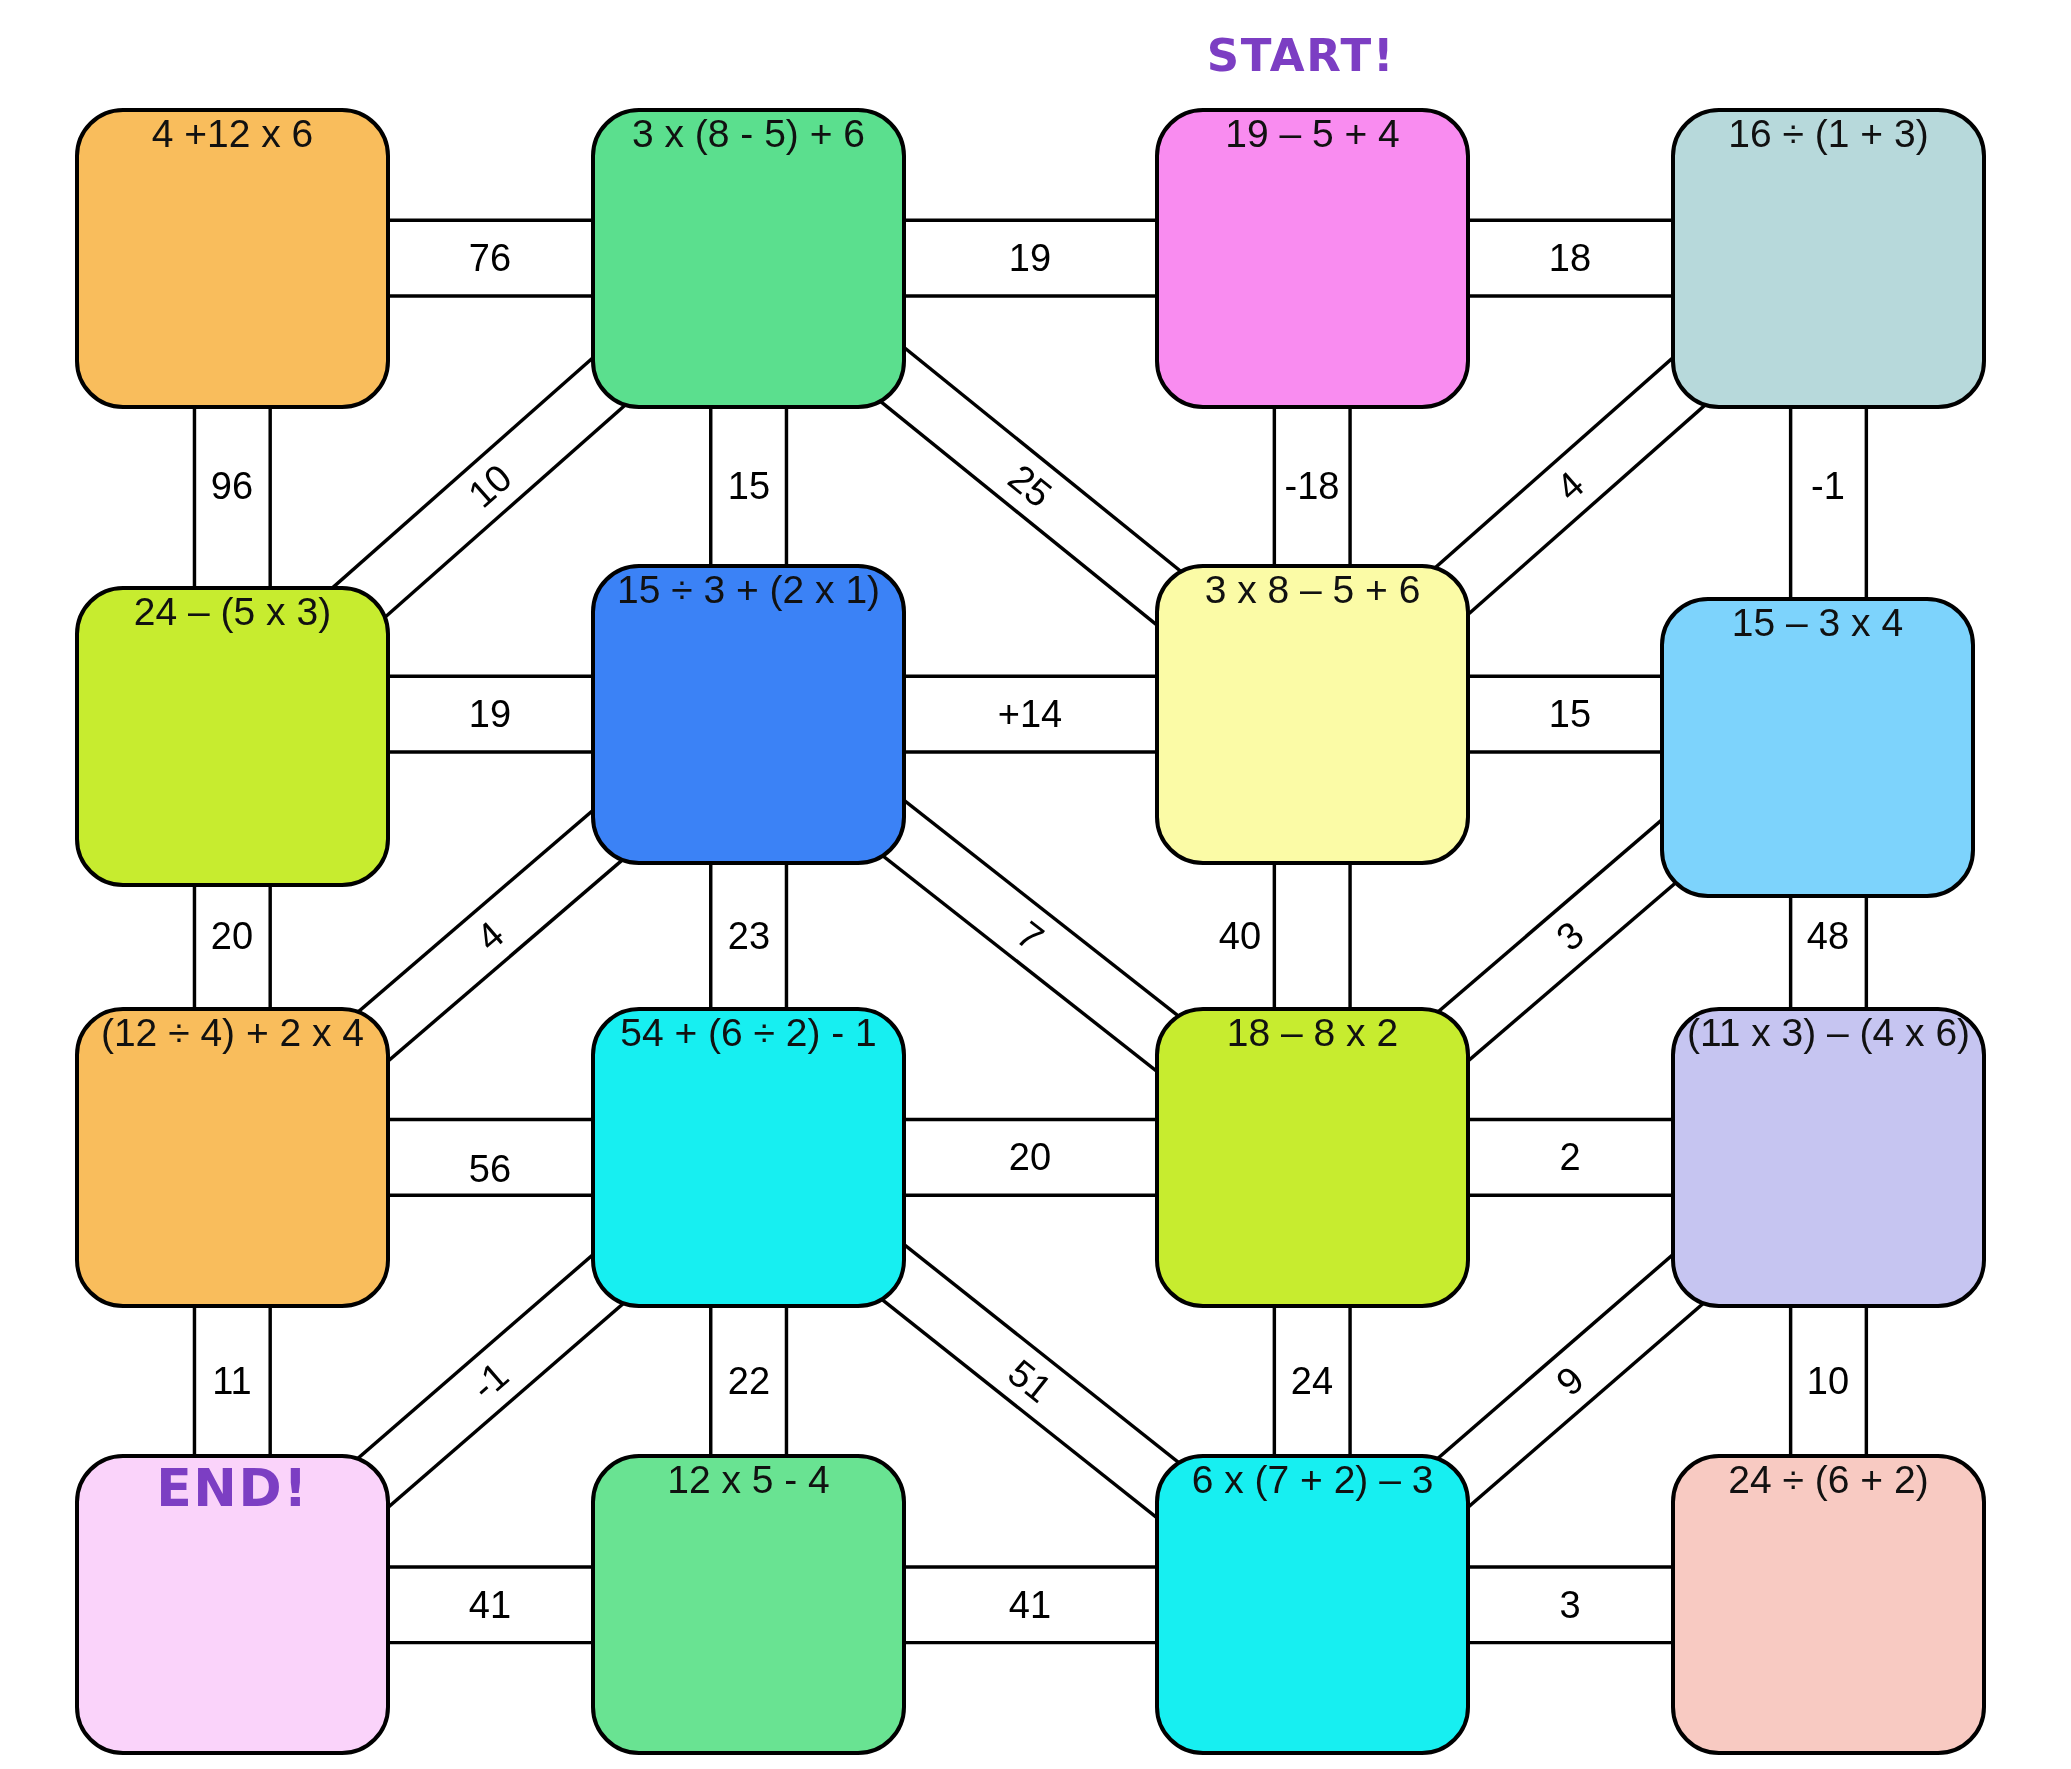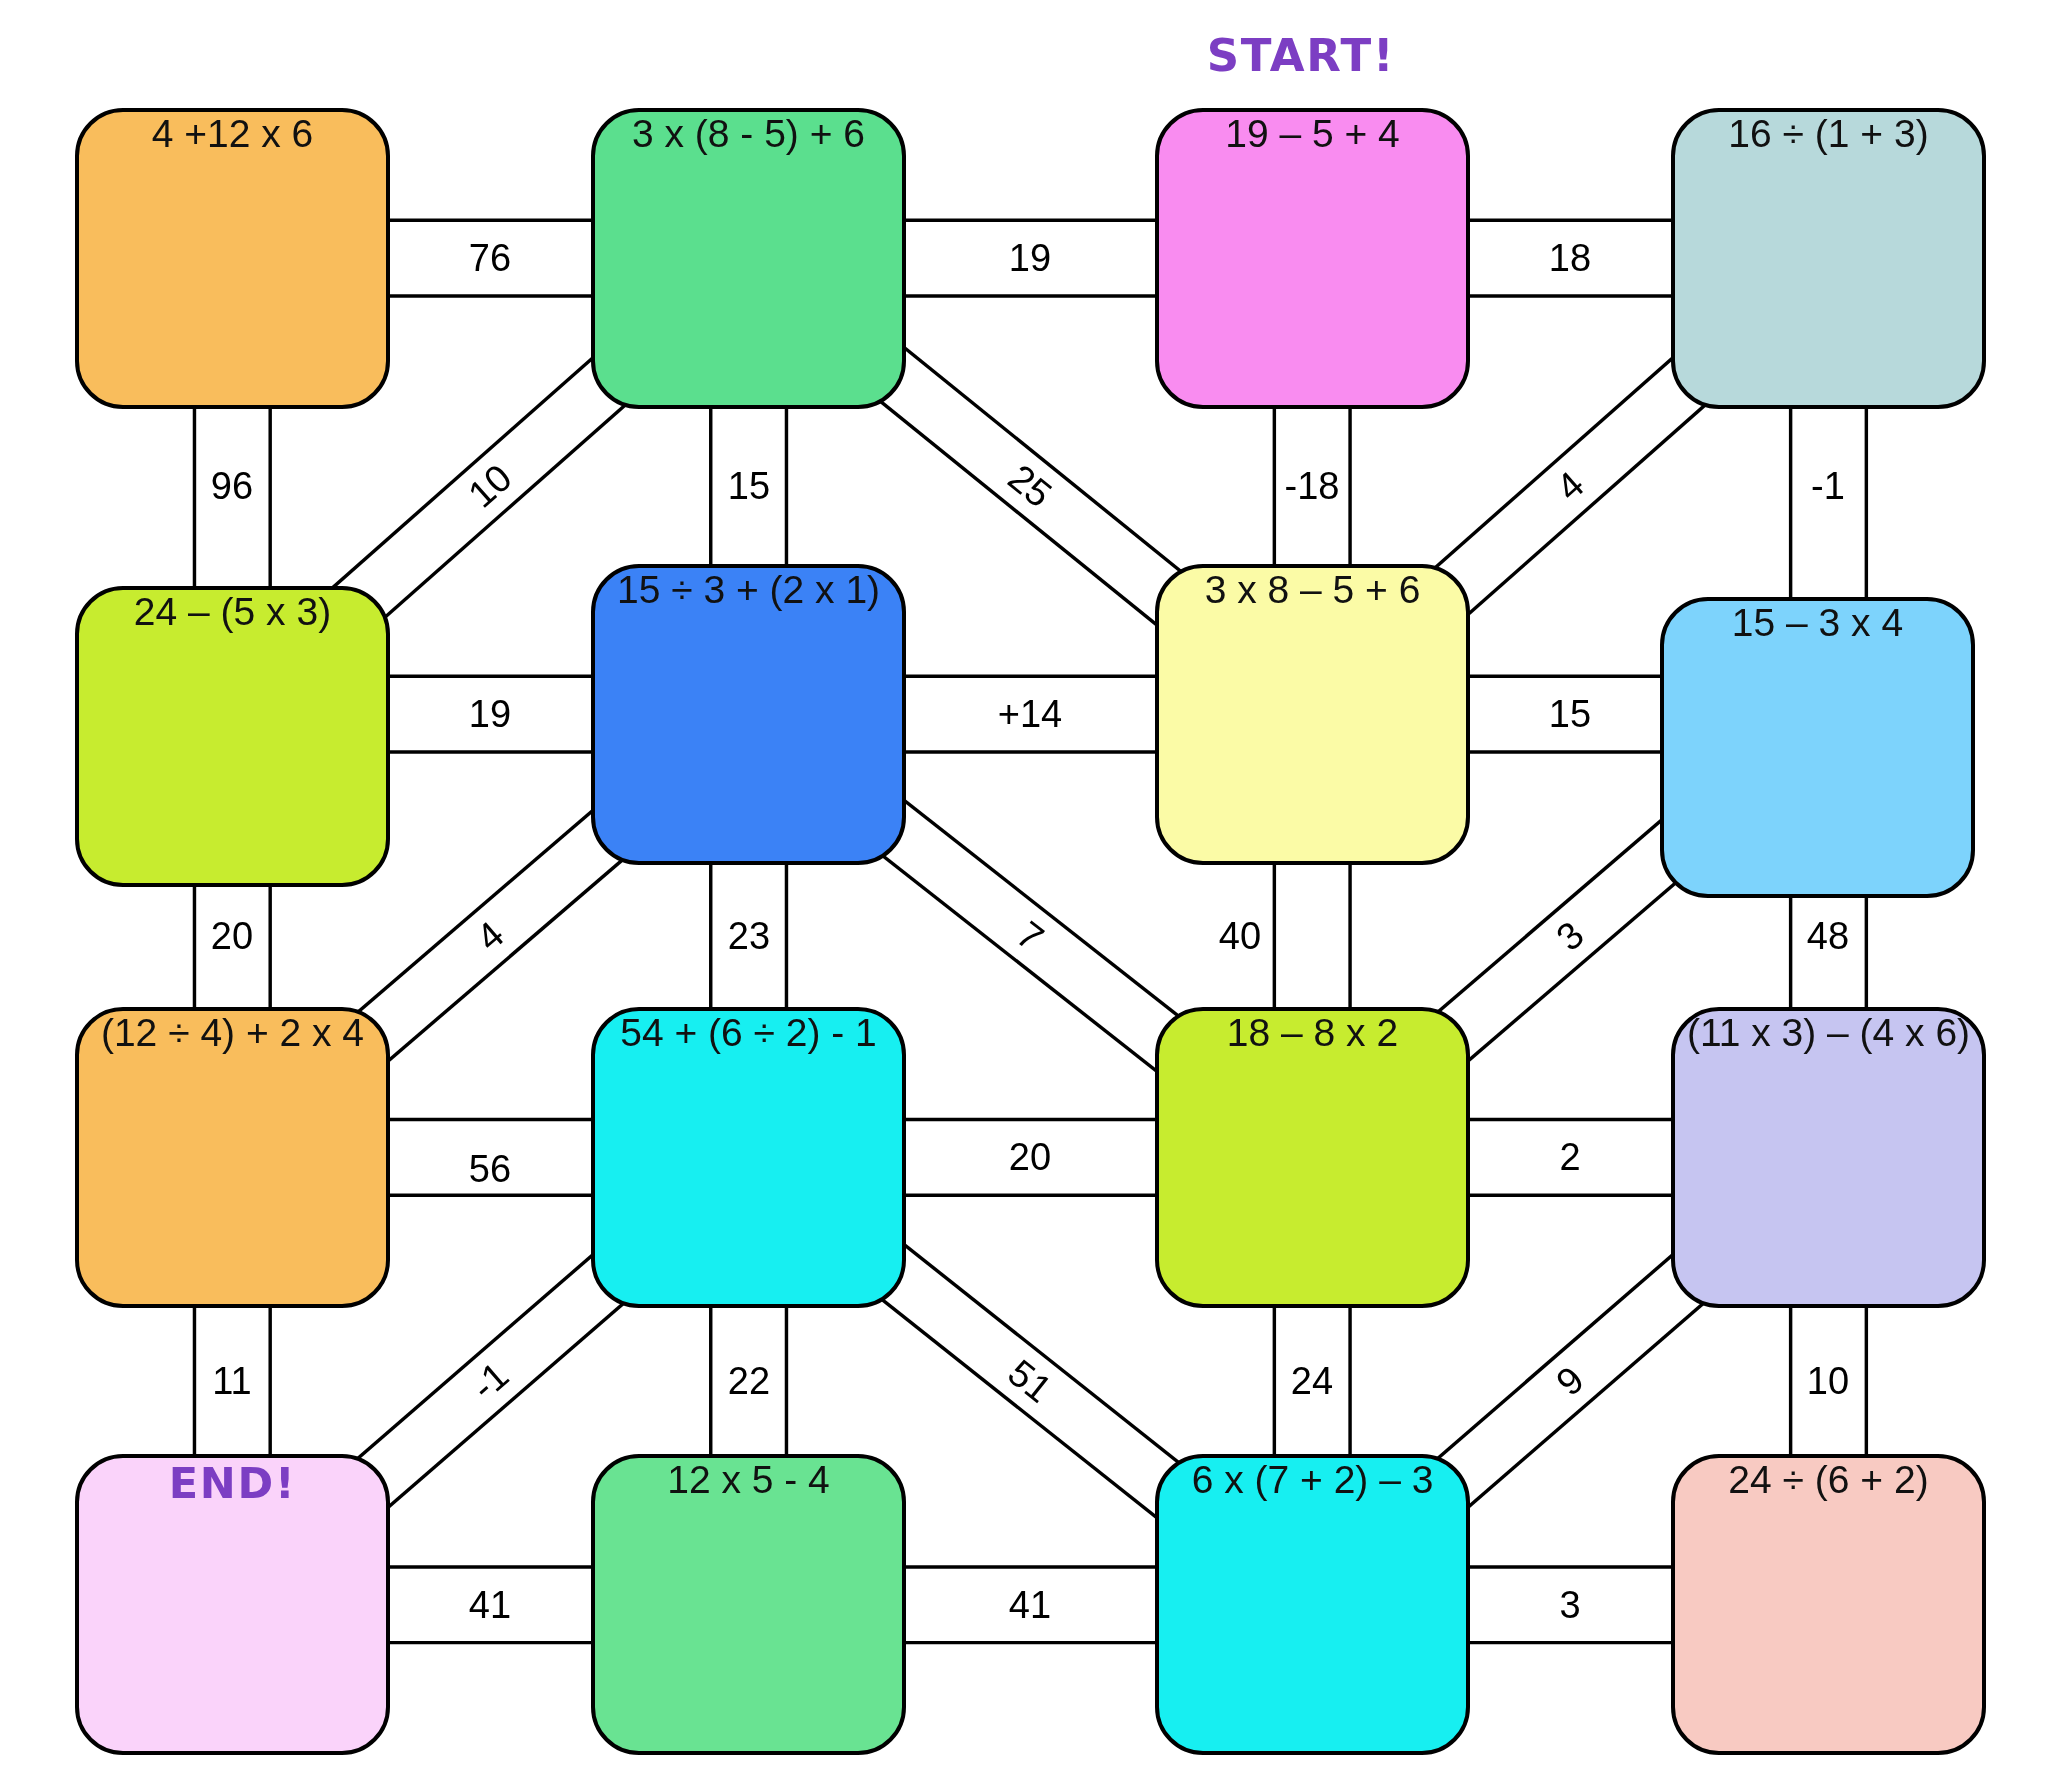--- a/index.html
+++ b/index.html
@@ -22,21 +22,21 @@
     display: flex;
     justify-content: center;
     font-size: 39px;
     color: #111;
     text-align: center;
   }
   .node span { white-space: nowrap; }
   .node.end span {
     font-family: "DejaVu Sans", sans-serif;
     font-weight: bold;
-    font-size: 43px;
+    font-size: 52px;
     letter-spacing: 1.7px;
     color: var(--purple, #7C3EC3);
   }
   .edge-label {
     position: absolute;
     font-size: 38px;
     color: #000;
     white-space: nowrap;
     line-height: 1;
   }

